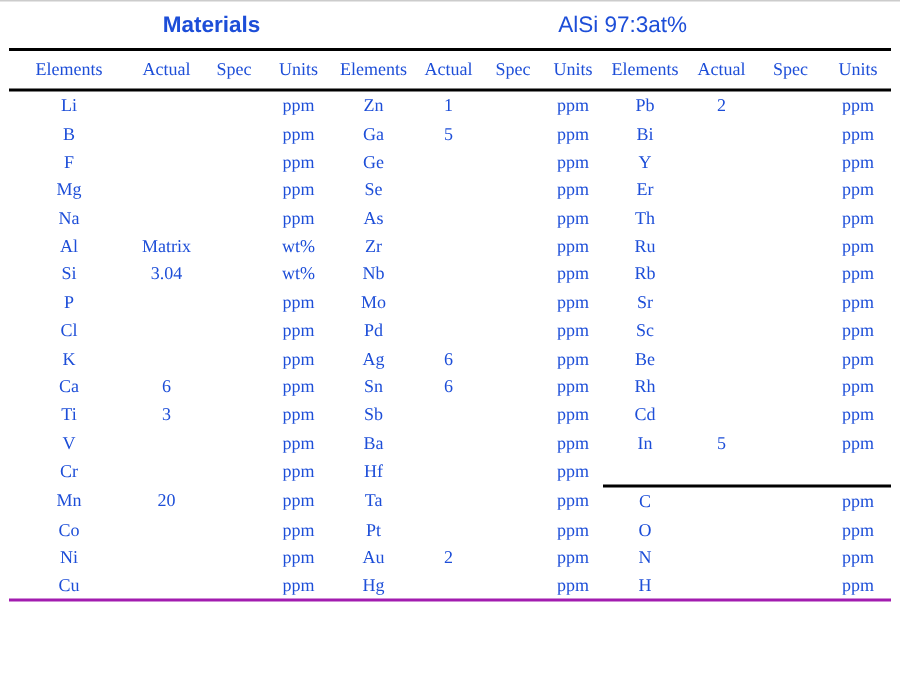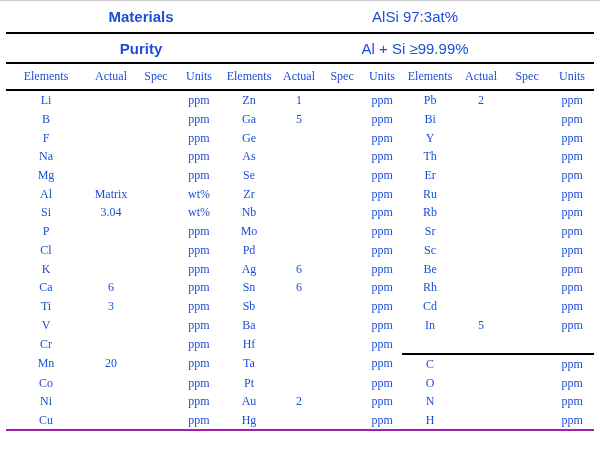--- a/index.html
+++ b/index.html
@@ -67,24 +67,20 @@
       <col style="width:56px">
         <col style="width:46px">
         <col style="width:46px">
         <col style="width:44px">
     </colgroup>
     <thead>
       <tr class="title-row row-materials">
         <td colspan="5" class="t-label">Materials</td>
         <td colspan="7" class="t-value">AlSi 97:3at%</td>
       </tr>
-      <tr class="title-row row-purity">
-        <td colspan="5" class="t-label">Purity</td>
-        <td colspan="7" class="t-value">Al + Si ≥99.99%</td>
-      </tr>
       <tr class="header-row">
           <td>Elements</td>
           <td>Actual</td>
           <td>Spec</td>
           <td>Units</td>
           <td>Elements</td>
           <td>Actual</td>
           <td>Spec</td>
           <td>Units</td>
           <td>Elements</td>
@@ -130,43 +126,43 @@
           <td>Ge</td>
           <td></td>
           <td></td>
           <td>ppm</td>
           <td>Y</td>
           <td></td>
           <td></td>
           <td>ppm</td>
         </tr>
         <tr>
+          <td>Mg</td>
+          <td></td>
+          <td></td>
+          <td>ppm</td>
+          <td>Se</td>
+          <td></td>
+          <td></td>
+          <td>ppm</td>
+          <td>Er</td>
+          <td></td>
+          <td></td>
+          <td>ppm</td>
+        </tr>
+        <tr>
           <td>Na</td>
           <td></td>
           <td></td>
           <td>ppm</td>
           <td>As</td>
           <td></td>
           <td></td>
           <td>ppm</td>
           <td>Th</td>
-          <td></td>
-          <td></td>
-          <td>ppm</td>
-        </tr>
-        <tr>
-          <td>Mg</td>
-          <td></td>
-          <td></td>
-          <td>ppm</td>
-          <td>Se</td>
-          <td></td>
-          <td></td>
-          <td>ppm</td>
-          <td>Er</td>
           <td></td>
           <td></td>
           <td>ppm</td>
         </tr>
         <tr>
           <td>Al</td>
           <td>Matrix</td>
           <td></td>
           <td>wt%</td>
           <td>Zr</td>

